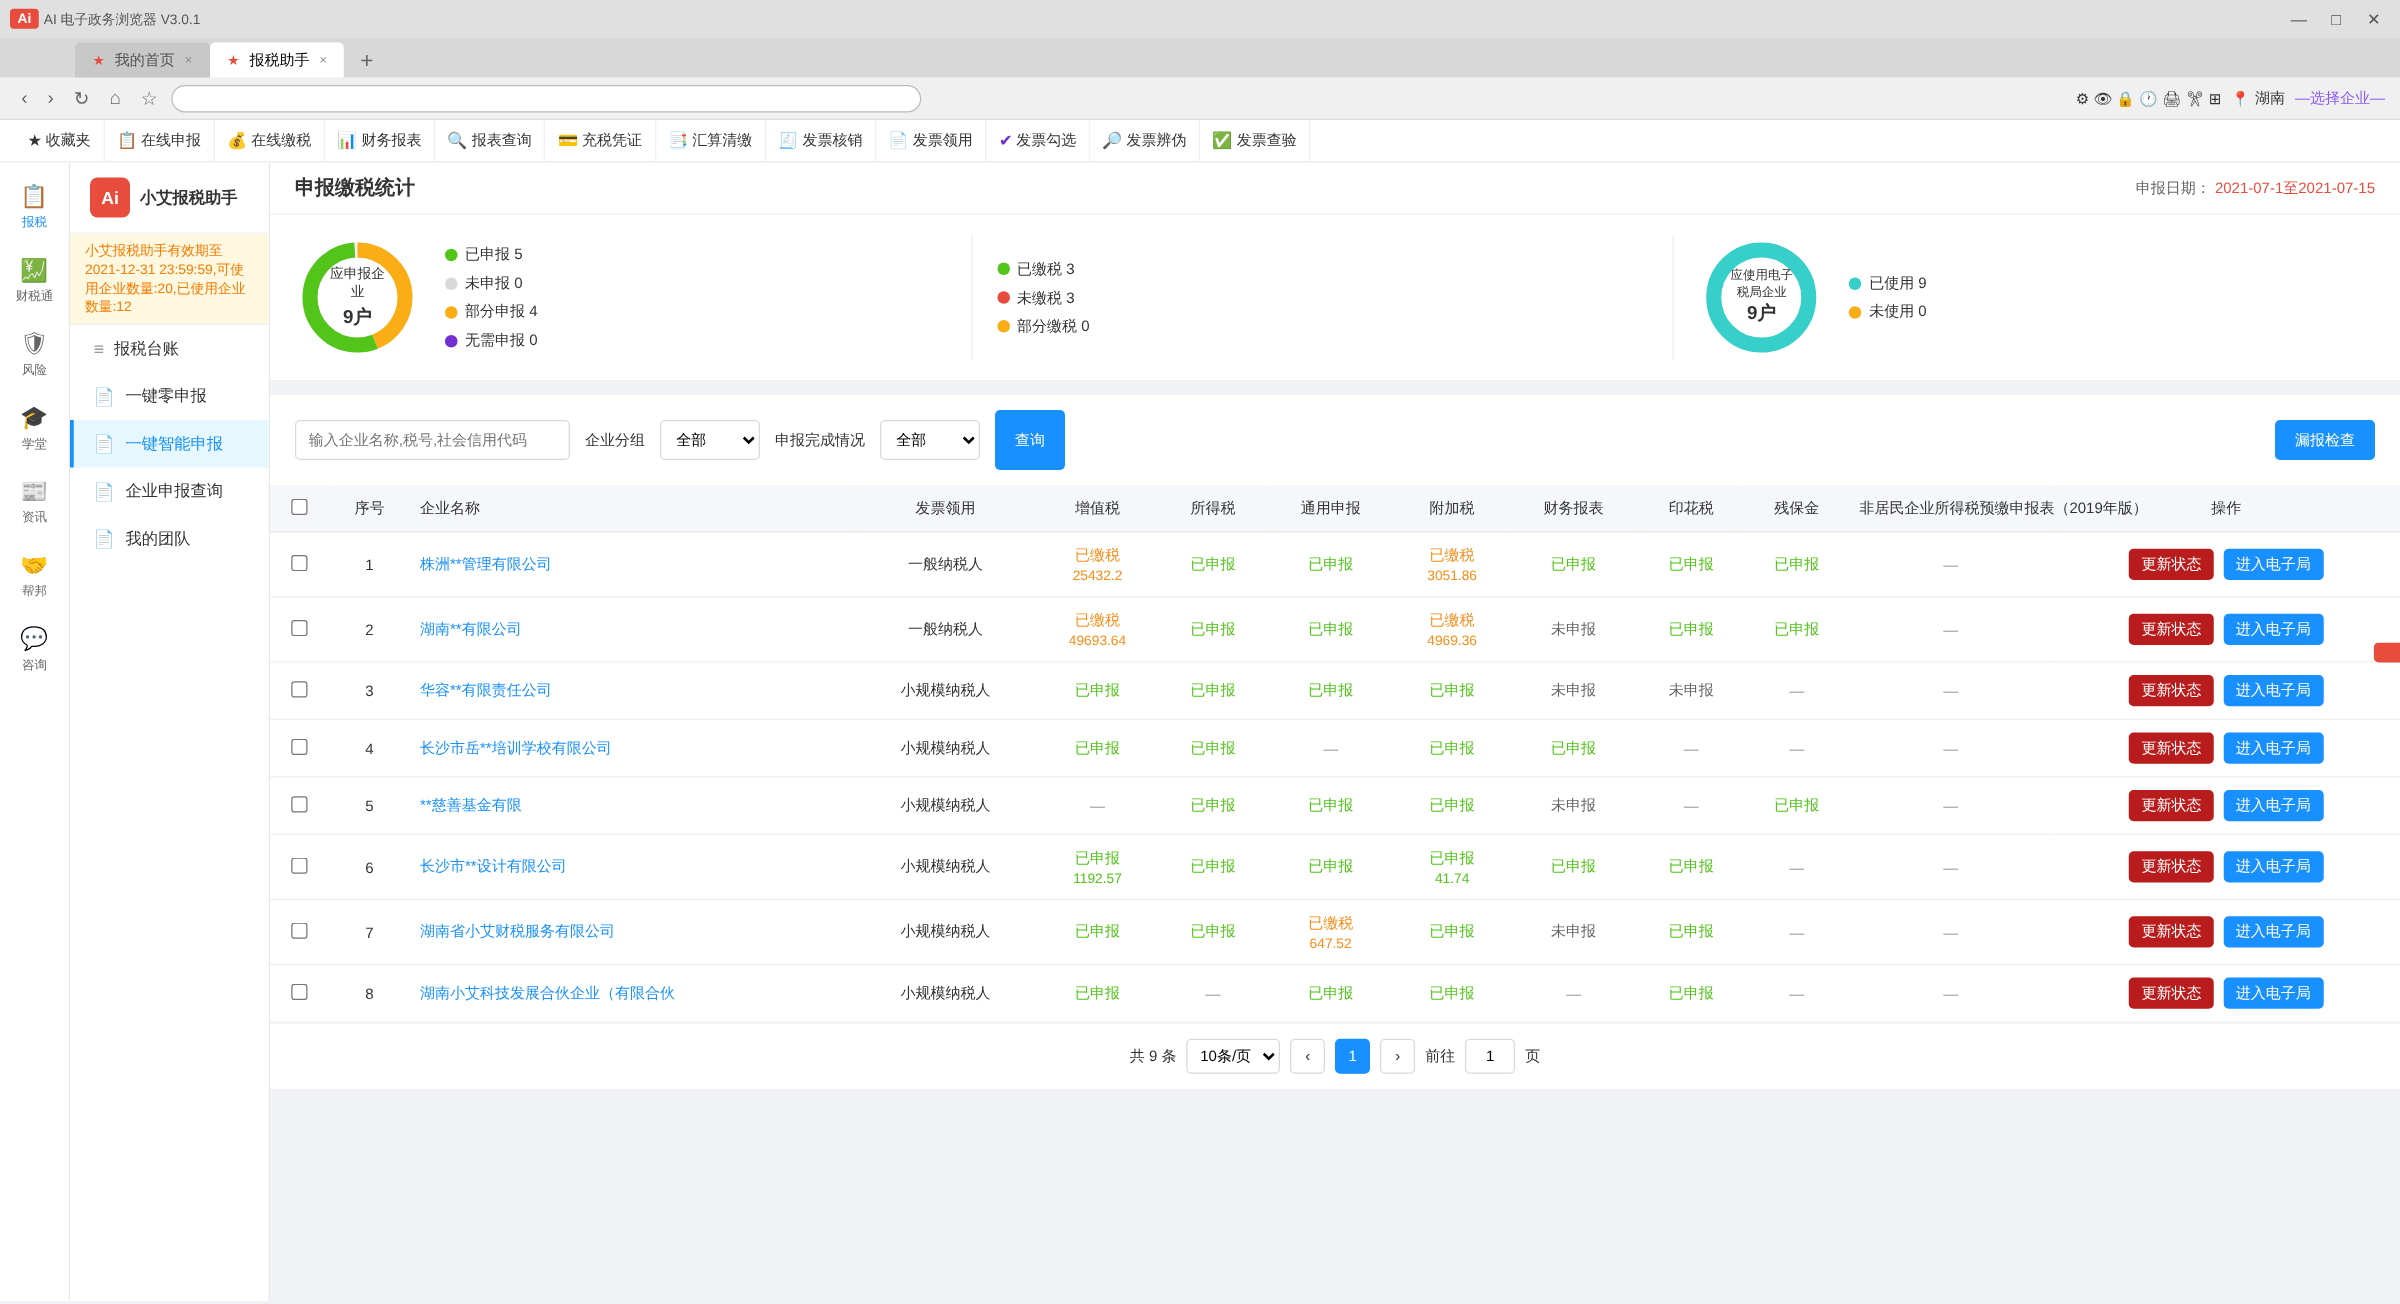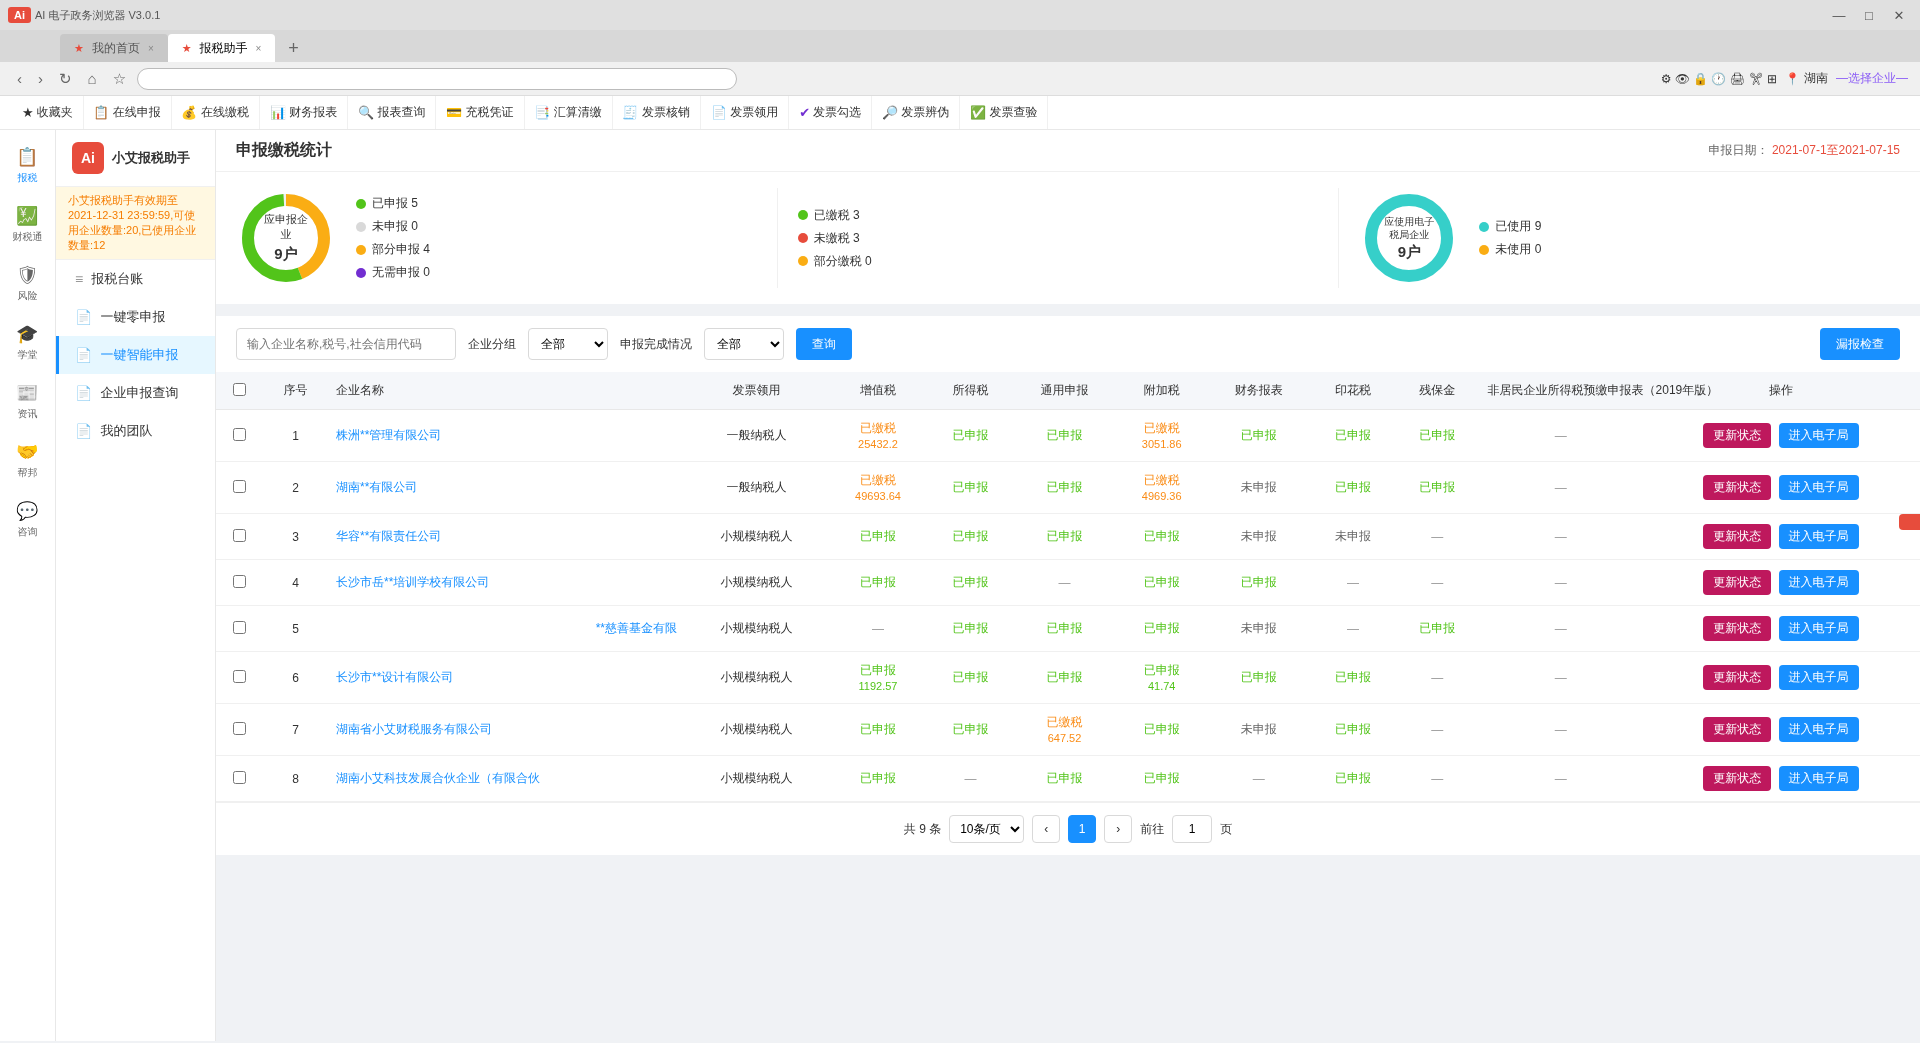--- a/index.html
+++ b/index.html
@@ -39,31 +39,31 @@
 
     .chart-legend { display: flex; flex-direction: column; gap: 6px; }
     .legend-item { display: flex; align-items: center; gap: 6px; font-size: 12px; color: #333; }
     .legend-dot { width: 10px; height: 10px; border-radius: 50%; flex-shrink: 0; }
 
     
     .filter-row { background: #fff; padding: 12px 20px; display: flex; align-items: center; gap: 12px; margin-bottom: 0; }
     .filter-input { height: 32px; border: 1px solid #d9d9d9; border-radius: 4px; padding: 0 10px; font-size: 12px; width: 220px; }
     .filter-label { font-size: 12px; color: #333; white-space: nowrap; }
     .filter-select { height: 32px; border: 1px solid #d9d9d9; border-radius: 4px; padding: 0 8px; font-size: 12px; min-width: 80px; background: #fff; cursor: pointer; }
-    .btn-query { height: 32px; background: #1890ff; color: #fff; border: none; border-radius: 4px; padding: 0 16px; cursor: pointer; font-size: 12px; }
+    .btn-query { height: 48px; background: #1890ff; color: #fff; border: none; border-radius: 4px; padding: 0 16px; cursor: pointer; font-size: 12px; }
     .btn-check { height: 32px; background: #1890ff; color: #fff; border: none; border-radius: 4px; padding: 0 16px; cursor: pointer; font-size: 12px; margin-left: auto; }
 
     
     .table-container { background: #fff; margin-top: 0; }
     table { width: 100%; border-collapse: collapse; font-size: 12px; }
     thead tr { background: #f5f7fa; }
     th { padding: 10px 8px; text-align: center; color: #333; font-weight: 500; border-bottom: 1px solid #e8e8e8; white-space: nowrap; }
     td { padding: 10px 8px; text-align: center; color: #333; border-bottom: 1px solid #f0f0f0; }
     .dash { color: #999; }
-    .btn-update { background: #be185d; color: #fff; border: none; border-radius: 4px; padding: 4px 10px; cursor: pointer; font-size: 12px; white-space: nowrap; }
+    .btn-update { background: #b91c1c; color: #fff; border: none; border-radius: 4px; padding: 4px 10px; cursor: pointer; font-size: 12px; white-space: nowrap; }
     .btn-enter { background: #1890ff; color: #fff; border: none; border-radius: 4px; padding: 4px 10px; cursor: pointer; font-size: 12px; white-space: nowrap; }
     .company-link { color: #1890ff; cursor: pointer; text-decoration: none; }
 
     
     .pagination { padding: 12px 20px; display: flex; align-items: center; justify-content: center; gap: 8px; background: #fff; font-size: 12px; color: #333; border-top: 1px solid #f0f0f0; }
     .page-btn { width: 28px; height: 28px; display: flex; align-items: center; justify-content: center; border: 1px solid #d9d9d9; border-radius: 4px; cursor: pointer; background: #fff; font-size: 12px; }
     .page-btn.active { background: #1890ff; color: #fff; border-color: #1890ff; }
     .page-input { width: 40px; height: 28px; border: 1px solid #d9d9d9; border-radius: 4px; text-align: center; font-size: 12px; }
     .page-select { height: 28px; border: 1px solid #d9d9d9; border-radius: 4px; padding: 0 6px; font-size: 12px; background: #fff; }
 
@@ -439,21 +439,21 @@
     <td><span class="dash">—</span></td>
     <td><span class="dash">—</span></td>
     <td>
       <button class="btn-update">更新状态</button>
       <button class="btn-enter" style="margin-left:4px;">进入电子局</button>
     </td>
   </tr>
             <tr>
     <td><input type="checkbox" style=""></td>
     <td>5</td>
-    <td style="text-align:right;"><a class="company-link">**慈善基金有限</a></td>
+    <td style="text-align:left;"><a class="company-link">**慈善基金有限</a></td>
     <td>小规模纳税人</td>
     <td><span class="dash">—</span></td>
     <td><span style="color:#52c41a;">已申报</span></td>
     <td><span style="color:#52c41a;">已申报</span></td>
     <td><span style="color:#52c41a;">已申报</span></td>
     <td><span style="color:#666;">未申报</span></td>
     <td><span class="dash">—</span></td>
     <td><span style="color:#52c41a;">已申报</span></td>
     <td><span class="dash">—</span></td>
     <td>

